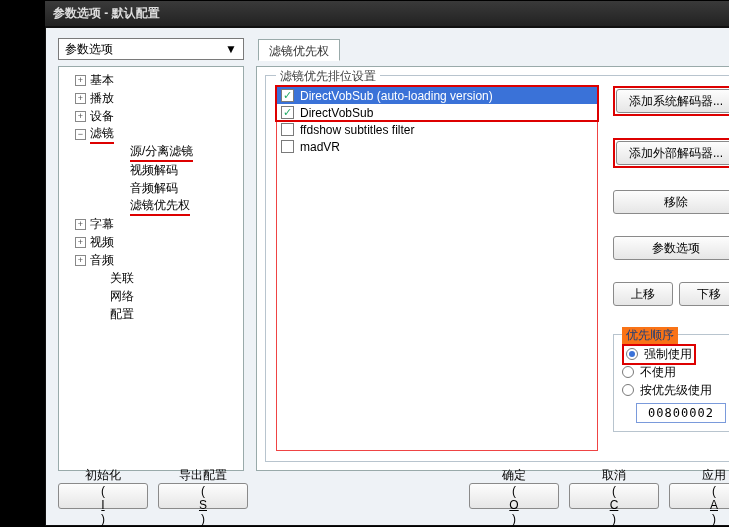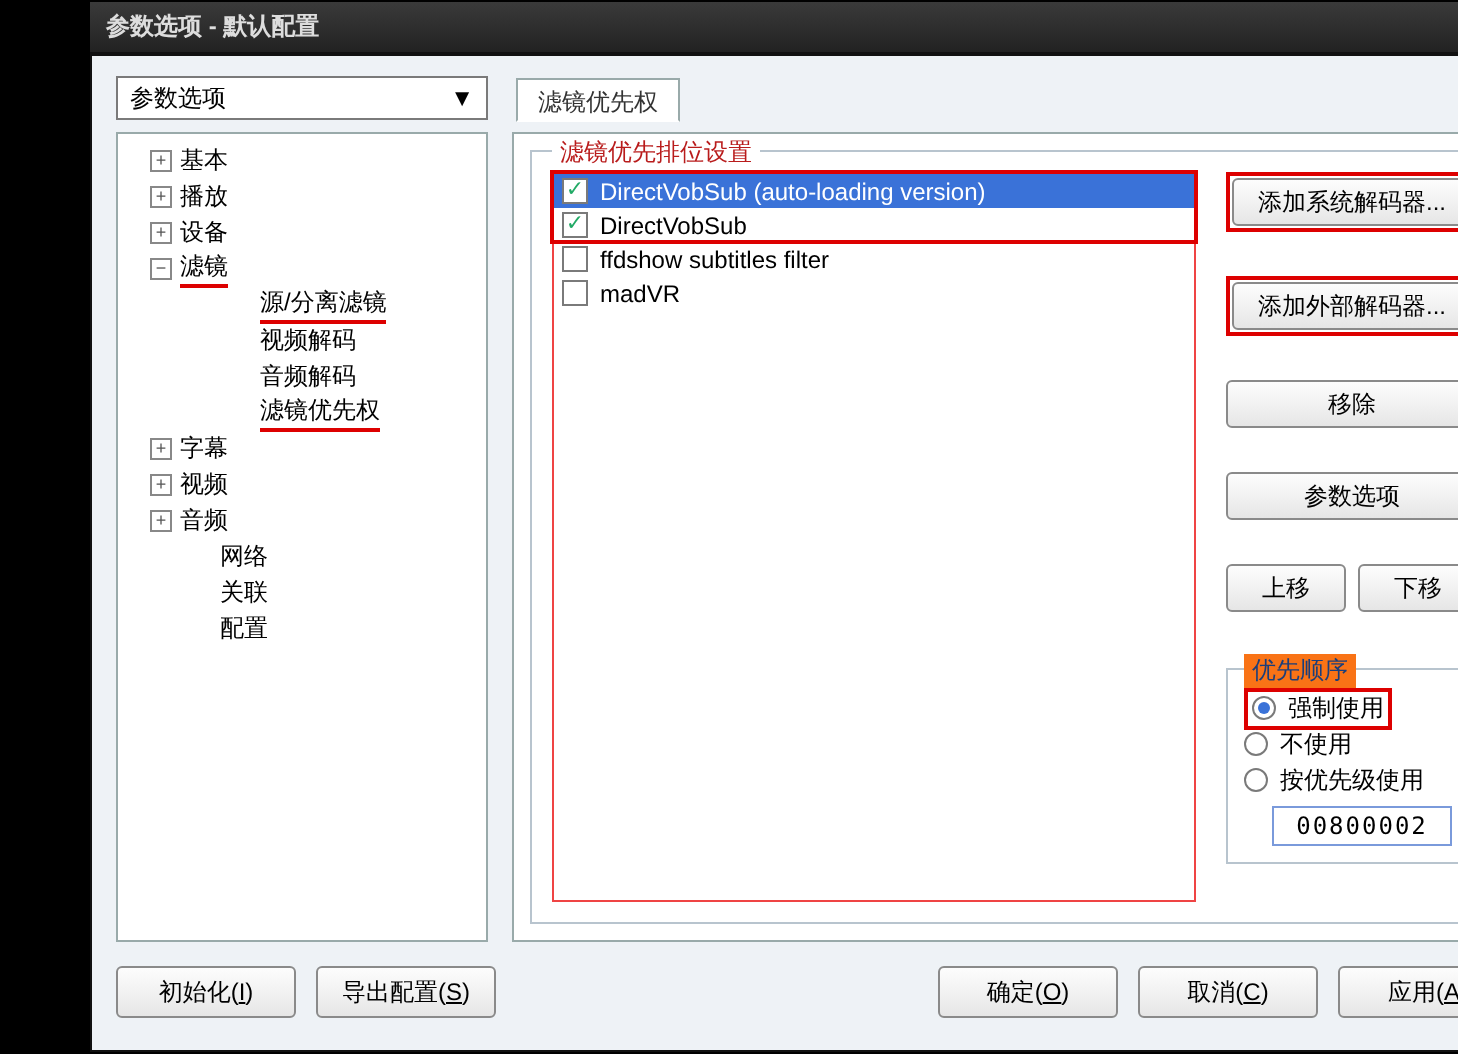--- a/index.html
+++ b/index.html
@@ -19,42 +19,42 @@
   .tree-row .exp { width:11px; height:11px; border:1px solid #888; margin:0 4px 0 0; display:flex; align-items:center; justify-content:center; font-size:9px; line-height:1; color:#555; background:#fff; }
   .tree-row .noexp { width:11px; margin-right:4px; }
   .tree-row .label { color:#000; }
   .indent1 { padding-left:14px; }
   .indent2 { padding-left:34px; }
   .indent3 { padding-left:54px; }
   .underline-red { border-bottom:2px solid #d00; display:inline-block; }
   .main-pane { position:absolute; top:38px; left:210px; right:12px; bottom:54px; background:#fff; border:1px solid #9aa; border-top:none; }
   .main-inner { position:absolute; inset:0; border-top:1px solid #9aa; }
   .groupbox { position:absolute; top:8px; left:8px; right:8px; bottom:8px; border:1px solid #b8c4ce; }
-  .group-title { position:absolute; top:-8px; left:10px; background:#fff; padding:0 4px; color:#b91c1c; }
+  .group-title { position:absolute; top:-8px; left:10px; background:#fff; padding:0 4px; color:#404040; }
   .list { position:absolute; top:10px; left:10px; width:322px; bottom:10px; border:1px solid #ef4444; background:#fff; }
   .red-box1 { position:absolute; border:2px solid #d00; pointer-events:none; }
   .list-row { display:flex; align-items:center; height:17px; padding:0 4px; gap:6px; }
   .list-row.sel { background:#3a72d8; color:#fff; }
   .chk { width:13px; height:13px; border:1px solid #7a7a7a; background:#fff; display:flex; align-items:center; justify-content:center; }
   .chk.checked::after { content:"✓"; font-size:11px; color:#2a6; line-height:1; }
   .chk.checked.sel::after { color:#2a6; }
   .side { position:absolute; top:10px; right:10px; width:126px; display:flex; flex-direction:column; gap:22px; }
   .btn { height:24px; background:linear-gradient(#fdfdfd,#e6e6e6); border:1px solid #8a8a8a; border-radius:3px; display:flex; align-items:center; justify-content:center; color:#000; cursor:pointer; }
   .btn-row { display:flex; gap:6px; }
   .btn-row .btn { flex:1; }
   .prio-group { margin-top:6px; border:1px solid #b8c4ce; position:relative; padding:10px 8px 8px; }
   .prio-title { position:absolute; top:-8px; left:8px; background:#f97316; padding:0 4px; color:#1a3e7b; }
   .radio-row { display:flex; align-items:center; gap:6px; height:18px; }
   .radio { width:12px; height:12px; border:1px solid #7a7a7a; border-radius:50%; background:#fff; display:flex; align-items:center; justify-content:center; }
   .radio.sel::after { content:""; width:6px; height:6px; background:#3a72d8; border-radius:50%; display:block; }
   .red-small { border:2px solid #d00; padding:0 2px; display:inline-flex; align-items:center; }
   .prio-input { margin-top:4px; width:90px; height:20px; border:1px solid #7a9adb; background:#fff; text-align:left; font-family:monospace; letter-spacing:1px; display:flex; align-items:center; justify-content:center; margin-left:14px; }
   .bottom-bar { position:absolute; left:12px; right:12px; bottom:12px; height:30px; display:flex; justify-content:space-between; }
   .bottom-bar .group { display:flex; gap:10px; }
-  .bottom-bar .btn2 { height:26px; min-width:90px; padding:0 12px; background:linear-gradient(#fdfdfd,#e6e6e6); border:1px solid #8a8a8a; border-radius:3px; display:flex; align-items:center; justify-content:center; cursor:pointer; }
+  .bottom-bar .btn2 { height:26px; min-width:90px; padding:0 12px; background:linear-gradient(#fdfdfd,#e6e6e6); border:1px solid #8a8a8a; border-radius:3px; display:flex; align-items:center; justify-content:center; cursor:pointer;flex-direction:column; }
   .ukey { text-decoration: underline; }
 </style>
 </head>
 <body>
 
 <div class="window">
   <div class="titlebar">
     <span class="title">参数选项 - 默认配置</span>
     <span class="close">✕</span>
   </div>
@@ -112,25 +112,25 @@
         <div class="tree-row indent1">
           <span class="exp">+</span>
           <span class="label">视频</span>
         </div>
         <div class="tree-row indent1">
           <span class="exp">+</span>
           <span class="label">音频</span>
         </div>
         <div class="tree-row indent2">
           <span class="noexp"></span>
+          <span class="label">关联</span>
+        </div>
+        <div class="tree-row indent2">
+          <span class="noexp"></span>
           <span class="label">网络</span>
-        </div>
-        <div class="tree-row indent2">
-          <span class="noexp"></span>
-          <span class="label">关联</span>
         </div>
         <div class="tree-row indent2">
           <span class="noexp"></span>
           <span class="label">配置</span>
         </div>
       </div>
 
     <div class="main-pane">
       <div class="main-inner">
         <div class="groupbox">

